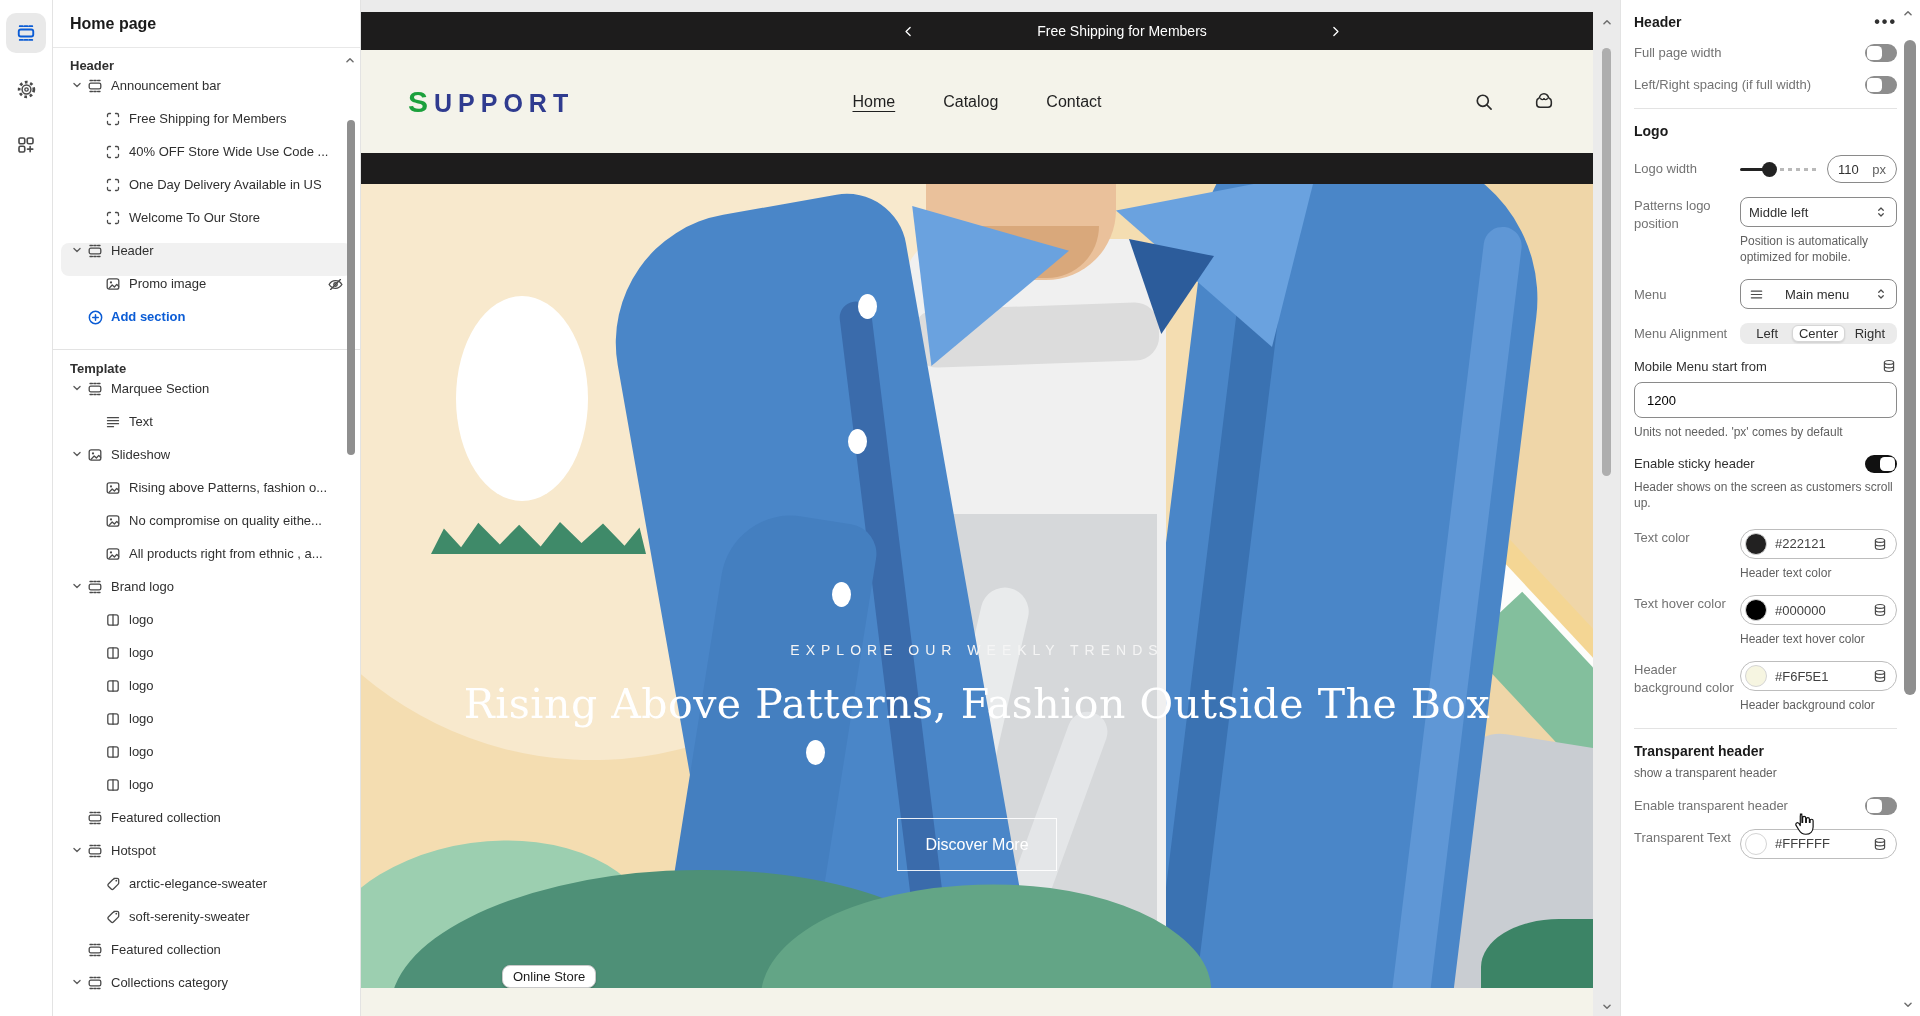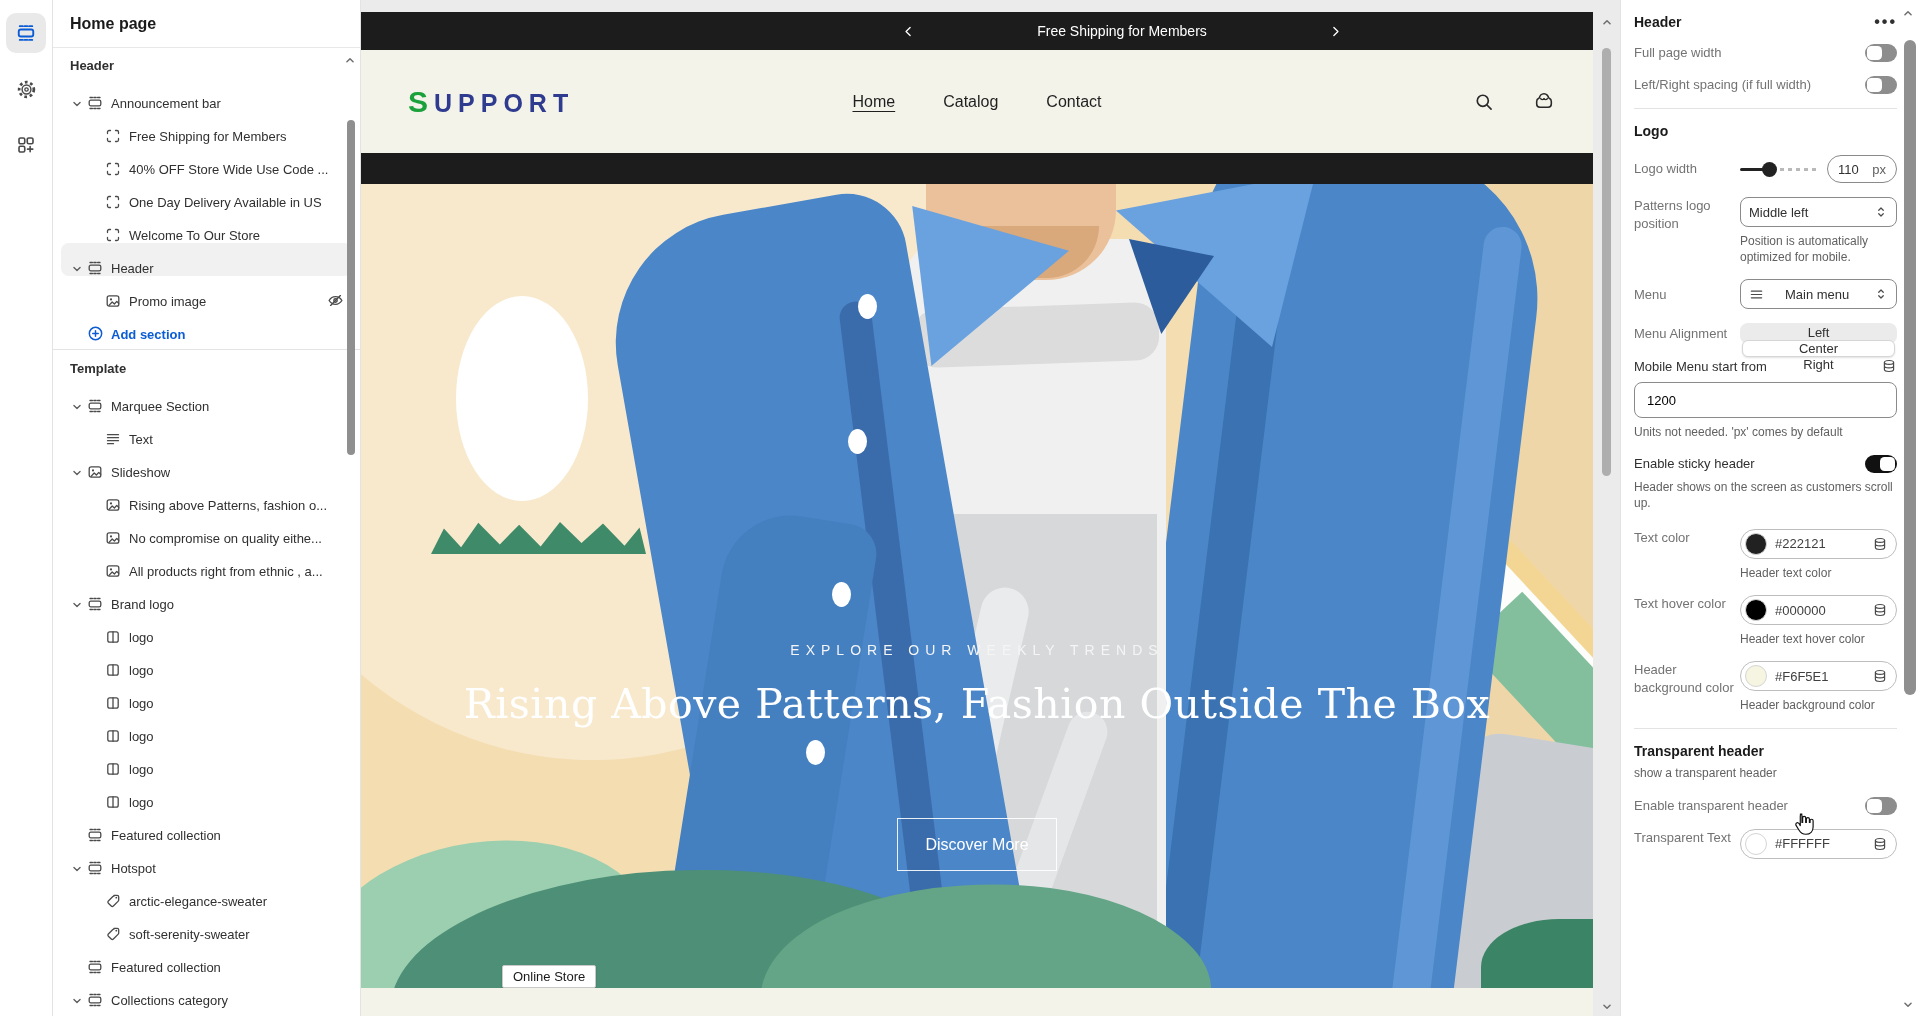--- a/index.html
+++ b/index.html
@@ -16,21 +16,21 @@
   .rail-btn.active { background:#e9e9e9; }
 
   
   #sidebar { position:absolute; left:53px; top:0; width:308px; height:100%; background:#fff;
     border-right:1px solid #e3e3e3; z-index:5; }
   .sb-title { height:48px; display:flex; align-items:center; padding-left:17px;
     font-size:16px; font-weight:bold; color:#1a1a1a; border-bottom:1px solid #e8e8e8; }
   .sb-scroll { padding-top:4px; }
   .group-label { height:26px; display:flex; align-items:center; padding-left:17px;
     font-size:13px; font-weight:bold; color:#303030; }
-  .tree-row { height:33px; display:flex; align-items:flex-end; margin:0 8px; padding:0 8px 0 6px;
+  .tree-row { height:33px; display:flex; align-items:flex-start; margin:0 8px; padding:0 8px 0 6px;
     border-radius:8px; font-size:13px; color:#303030; cursor:pointer; }
   .tree-row.selected { background:#f1f1f1; }
   .tree-row .chev { width:20px; display:flex; justify-content:center; flex:none; }
   .tree-row .ticon { width:24px; display:flex; justify-content:flex-start; flex:none; }
   .tree-row .tlabel { white-space:nowrap; overflow:hidden; text-overflow:ellipsis; }
   .tree-row.lvl1 { padding-left:44px; }
   .tree-row.accent { color:#0b5cd5; font-weight:bold; }
   .tree-row .trail { margin-left:auto; display:flex; }
   .sb-section-divider { border-top:1px solid #e3e3e3; margin:7px 0 5px 0; }
   .sb-caret { position:absolute; top:53px; right:3px; color:#777; }
@@ -95,21 +95,21 @@
   .h-b1{ left:497px; top:110px; } .h-b2{ left:487px; top:245px; } .h-b3{ left:471px; top:398px; }
   .h-b4{ left:445px; top:556px; } .h-b5{ left:423px; top:721px; }
 
   .hero-copy { position:absolute; left:0; right:0; top:458px; text-align:center; color:#fff; }
   .hero-eyebrow { font-size:14px; letter-spacing:6px; color:#f5f5f5; }
   .hero-title { margin-top:22px; font-family:"DejaVu Serif","Liberation Serif",serif;
     font-size:41px; font-weight:500; letter-spacing:0.5px; }
   .hero-btn { margin:90px auto 0; width:160px; height:53px; border:1px solid rgba(255,255,255,.9);
     display:flex; align-items:center; justify-content:center; font-size:16px; cursor:pointer; }
   .store-badge { position:absolute; left:141px; bottom:0px; background:#fff; border:1px solid #c9c9c9;
-    border-radius:2px; padding:3px 10px; font-size:13px; color:#1a1a1a; box-shadow:0 1px 2px rgba(0,0,0,.2); }
+    border-radius:8px; padding:3px 10px; font-size:13px; color:#1a1a1a; box-shadow:0 1px 2px rgba(0,0,0,.2); }
   .below-strip { height:28px; background:#f4f3ea; }
 
   .pv-scrollbar { position:absolute; right:6px; top:12px; width:16px; bottom:0; }
   .pv-up { position:absolute; top:3px; left:2px; }
   .pv-down { position:absolute; bottom:2px; left:2px; }
   .pv-thumb { position:absolute; top:36px; left:4px; width:9px; height:428px; background:#aeaeae; border-radius:5px; }
 
   
   #panel { position:absolute; right:0; top:0; width:300px; height:100%; background:#fff;
     border-left:1px solid #e3e3e3; z-index:6; padding:0 23px 0 13px; font-size:13px; }
@@ -137,21 +137,21 @@
   .slider .track-fill { position:absolute; left:0; top:8px; width:28px; height:3px; background:#222; border-radius:2px; }
   .slider .track-rest { position:absolute; left:32px; right:0; top:8px; height:3px;
     background:repeating-linear-gradient(90deg,#b9b9b9 0 4px,transparent 4px 8px); }
   .slider .knob { position:absolute; left:22px; top:2px; width:15px; height:15px; background:#222; border-radius:50%; }
   .num-box { width:70px; height:28px; border:1px solid #8a8a8a; border-radius:14px; display:flex;
     align-items:center; justify-content:space-between; padding:0 10px; flex:none; }
   .num-box .unit { color:#616161; }
   .select { height:30px; border:1px solid #8a8a8a; border-radius:8px; display:flex; align-items:center;
     padding:0 8px; gap:21px; cursor:pointer; background:#fff; }
   .select .sel-label { flex:1; white-space:nowrap; overflow:hidden; }
-  .segmented { display:flex; background:#ebebeb; border-radius:8px; height:21px; padding:2px;flex-direction:column; }
+  .segmented { display:flex; background:#ebebeb; border-radius:8px; height:21px; padding:2px; }
   .segment { flex:1; display:flex; align-items:center; justify-content:center; font-size:13px;
     color:#303030; cursor:pointer; border-radius:6px; }
   .segment.sel { background:#fff; border:1px solid #d6d6d6; box-shadow:0 1px 2px rgba(0,0,0,.12); }
   .full-row { margin-bottom:14px; }
   .label-icon-row { display:flex; align-items:center; justify-content:space-between; margin-bottom:8px; }
   .text-input { width:100%; height:36px; border:1px solid #8a8a8a; border-radius:8px; padding:0 12px;
     font-size:13px; color:#000000; background:#fff; font-family:"Liberation Sans",sans-serif; }
   .color-pill { height:30px; border:1px solid #bdbdbd; border-radius:15px; display:flex; align-items:center;
     padding:0 8px 0 4px; gap:8px; cursor:pointer; background:#fff; }
   .swatch { width:22px; height:22px; border-radius:50%; border:1px solid #d5d5d5; flex:none; }

